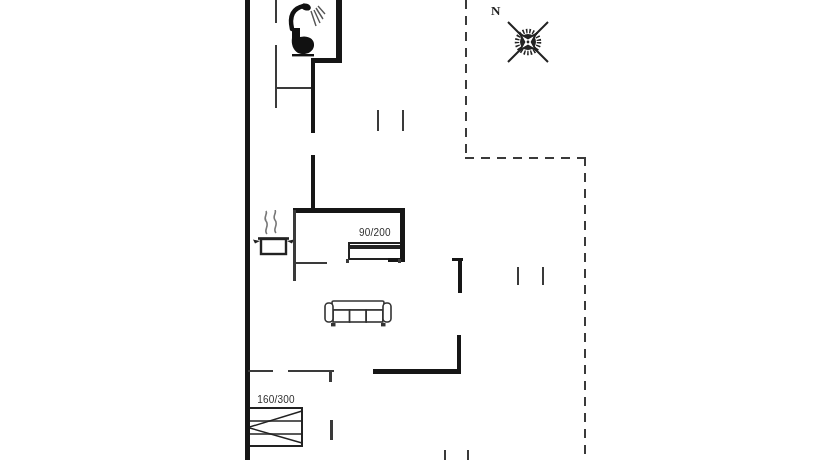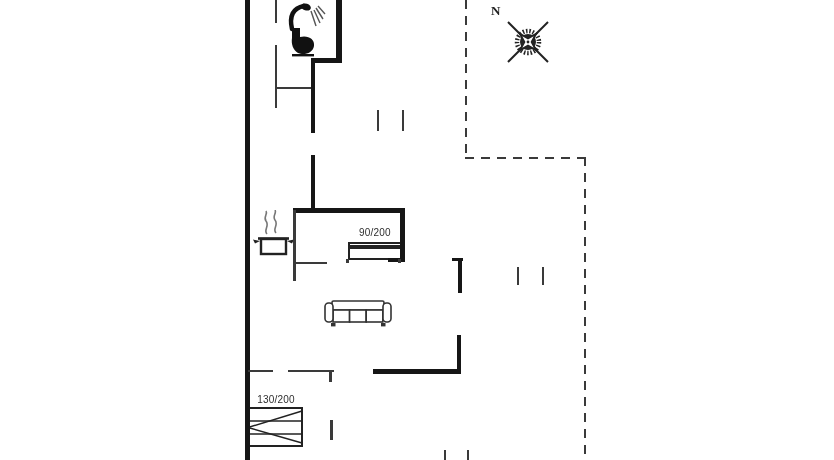--- a/index.html
+++ b/index.html
@@ -66,21 +66,21 @@
     </g>
     <rect x="7" y="25" width="4.5" height="3.4" fill="#333"></rect>
     <rect x="57" y="25" width="4.5" height="3.4" fill="#333"></rect>
   </svg>
 
   <div class="size-label" style="left:348px;top:227px;width:54px">90/200</div>
   <div class="bed1">
     <div class="bed1-head"></div>
   </div>
 
-  <div class="size-label" style="left:250px;top:394px;width:52px">130/200</div>
+  <div class="size-label" style="left:250px;top:394px;width:52px">160/300</div>
   <svg class="icon" style="left:247px;top:407px" width="56" height="40" viewBox="0 0 56 40">
     <rect x="1" y="1" width="54" height="38" fill="#fff" stroke="#222" stroke-width="2"></rect>
     <line x1="1" y1="14" x2="55" y2="14" stroke="#222" stroke-width="1.5"></line>
     <line x1="1" y1="27" x2="55" y2="27" stroke="#222" stroke-width="1.5"></line>
     <line x1="1" y1="20.5" x2="55" y2="4" stroke="#222" stroke-width="1.5"></line>
     <line x1="1" y1="20.5" x2="55" y2="36" stroke="#222" stroke-width="1.5"></line>
   </svg>
 
 <div class="wall" style="left: 245px; top: 0px; width: 5px; height: 460px;"></div>
     <div class="wall" style="left: 336px; top: 0px; width: 6px; height: 63px;"></div>

